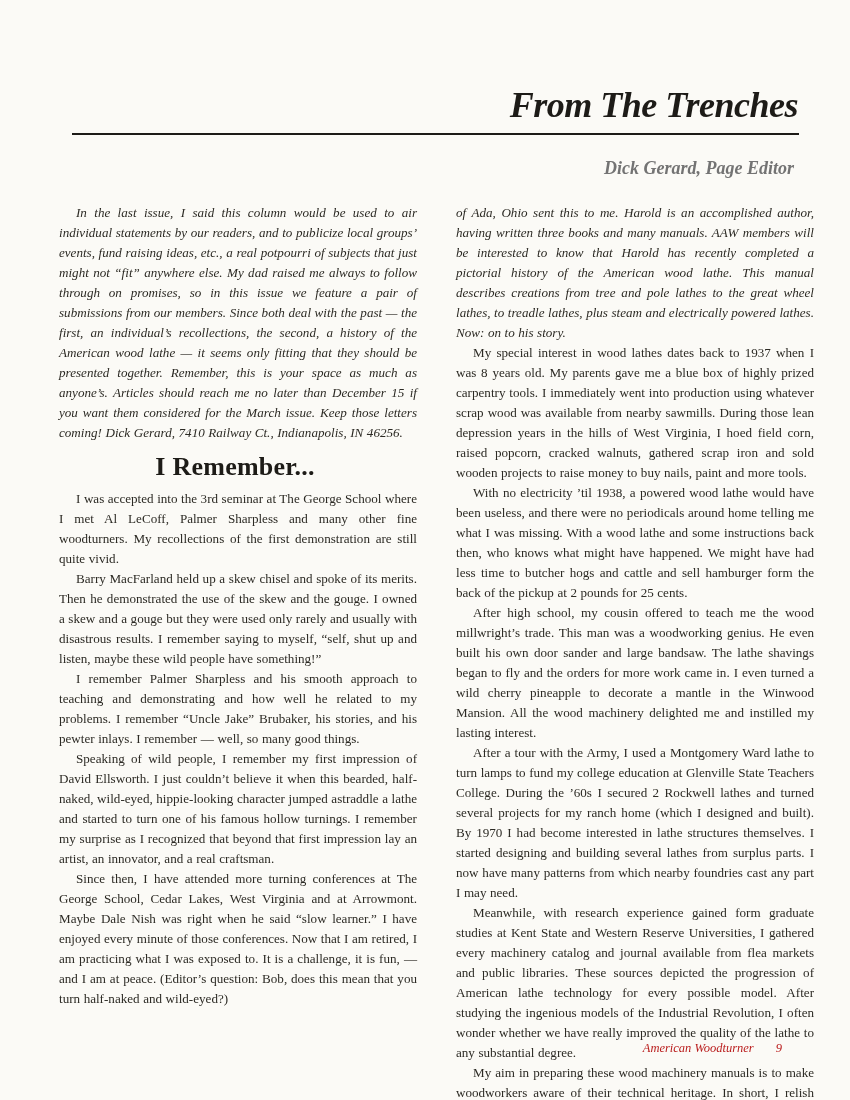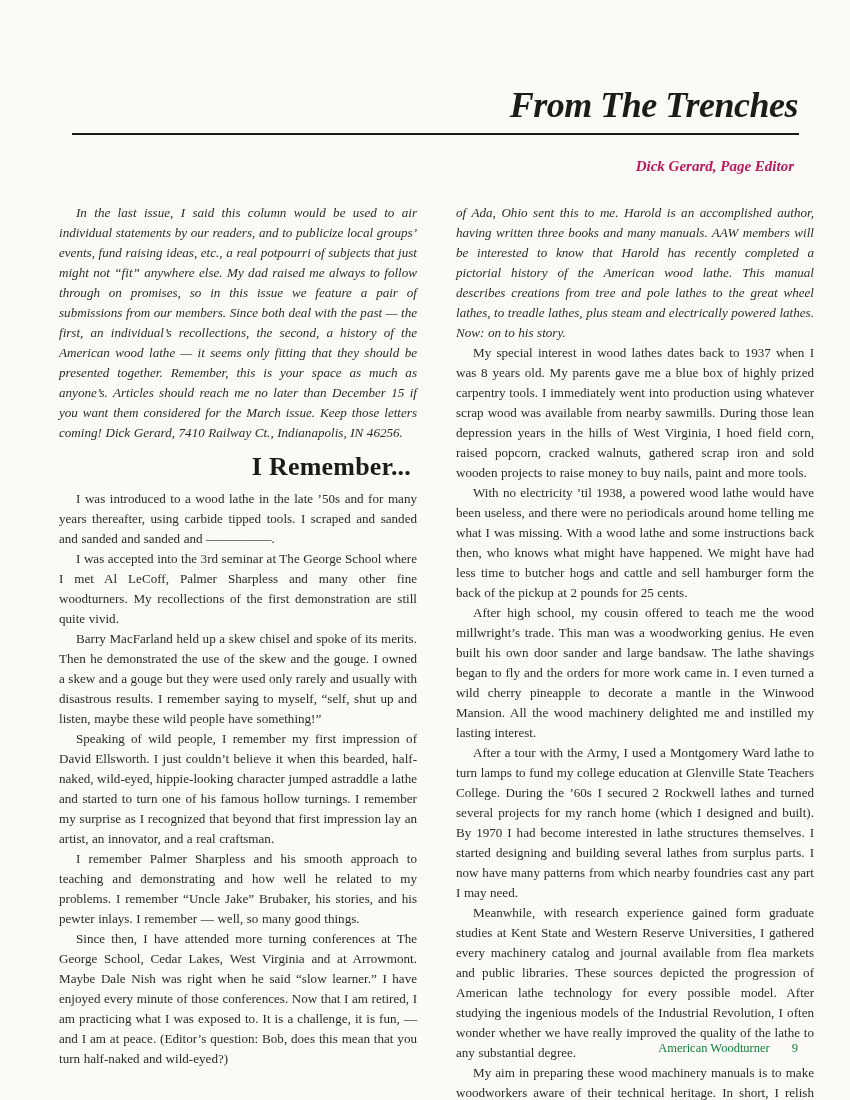--- a/index.html
+++ b/index.html
@@ -30,24 +30,24 @@
     top: 133px;
     left: 72px;
     width: 727px;
     height: 2.4px;
     background: #1d1b17;
   }
   .byline {
     position: absolute;
     top: 158px;
     right: 56px;
-    font-size: 15px;
+    font-size: 18px;
     font-weight: bold;
     font-style: italic;
-    color: #be185d;
+    color: #737373;
     white-space: nowrap;
   }
   
   .col {
     position: absolute;
     top: 203px;
     width: 358px;
     font-size: 13.1px;
     line-height: 20px;
     text-align: justify;
@@ -56,21 +56,21 @@
   .col-left  { left: 59px; }
   .col-right { left: 456px; }
   .col p { margin: 0; }
   .indent { text-indent: 17px; }
   .ital { font-style: italic; }
   .article-heading {
     margin: 14px 0 12px 0;
     padding-right: 6px;
     font-size: 26px;
     font-weight: bold;
-    text-align: right;
+    text-align: center;
     color: #1d1b17;
     letter-spacing: 0.2px;
   }
   
   .endmark-row {
     height: 15px;
     margin-top: -15px;
     text-align: right;
     padding-right: 2px;
   }
@@ -82,44 +82,44 @@
     border: 1.6px solid #2e2b26;
     border-radius: 50%;
     background:
       radial-gradient(circle at 62% 32%, rgba(251,250,246,0) 0 2.5px, rgba(46,43,38,0.55) 2.5px 3.5px, rgba(251,250,246,0) 3.5px),
       linear-gradient(45deg, #2e2b26 47%, #f4f2ec 47%);
   }
   
   .footer {
     position: absolute;
     top: 1041px;
-    right: 52px;
+    right: 68px;
     font-size: 12.5px;
-    color: #15803d;
+    color: #b91c1c;
     white-space: nowrap;
+    font-style: italic;
   }
   .footer .page-num { margin-left: 22px; }
 </style>
 </head>
 <body>
 
 <div class="page">
 
   <h1 class="masthead-title">From The Trenches</h1>
   <div class="header-rule"></div>
   <div class="byline">Dick Gerard, Page Editor</div>
 
   <section class="col col-left">
     <p class="ital indent">In the last issue, I said this column would be used to air individual statements by our readers, and to publicize local groups’ events, fund raising ideas, etc., a real potpourri of subjects that just might not “fit” anywhere else. My dad raised me always to follow through on promises, so in this issue we feature a pair of submissions from our members. Since both deal with the past — the first, an individual’s recollections, the second, a history of the American wood lathe — it seems only fitting that they should be presented together. Remember, this is your space as much as anyone’s. Articles should reach me no later than December 15 if you want them considered for the March issue. Keep those letters coming! Dick Gerard, 7410 Railway Ct., Indianapolis, IN 46256.</p>
     <h2 class="article-heading">I Remember...</h2>
-    <p class="indent">I was introduced to a wood lathe in the late ’50s and for many years thereafter, using carbide tipped tools. I scraped and sanded and sanded and sanded and —————.</p>
     <p class="indent">I was accepted into the 3rd seminar at The George School where I met Al LeCoff, Palmer Sharpless and many other fine woodturners. My recollections of the first demonstration are still quite vivid.</p>
     <p class="indent">Barry MacFarland held up a skew chisel and spoke of its merits. Then he demonstrated the use of the skew and the gouge. I owned a skew and a gouge but they were used only rarely and usually with disastrous results. I remember saying to myself, “self, shut up and listen, maybe these wild people have something!”</p>
+    <p class="indent">I remember Palmer Sharpless and his smooth approach to teaching and demonstrating and how well he related to my problems. I remember “Uncle Jake” Brubaker, his stories, and his pewter inlays. I remember — well, so many good things.</p>
     <p class="indent">Speaking of wild people, I remember my first impression of David Ellsworth. I just couldn’t believe it when this bearded, half-naked, wild-eyed, hippie-looking character jumped astraddle a lathe and started to turn one of his famous hollow turnings. I remember my surprise as I recognized that beyond that first impression lay an artist, an innovator, and a real craftsman.</p>
-    <p class="indent">I remember Palmer Sharpless and his smooth approach to teaching and demonstrating and how well he related to my problems. I remember “Uncle Jake” Brubaker, his stories, and his pewter inlays. I remember — well, so many good things.</p>
     <p class="indent">Since then, I have attended more turning conferences at The George School, Cedar Lakes, West Virginia and at Arrowmont. Maybe Dale Nish was right when he said “slow learner.” I have enjoyed every minute of those conferences. Now that I am retired, I am practicing what I was exposed to. It is a challenge, it is fun, — and I am at peace. (Editor’s question: Bob, does this mean that you turn half-naked and wild-eyed?)</p>
   </section>
 
   <section class="col col-right">
     <p class="ital">of Ada, Ohio sent this to me. Harold is an accomplished author, having written three books and many manuals. AAW members will be interested to know that Harold has recently completed a pictorial history of the American wood lathe. This manual describes creations from tree and pole lathes to the great wheel lathes, to treadle lathes, plus steam and electrically powered lathes. Now: on to his story.</p>
     <p class="indent">My special interest in wood lathes dates back to 1937 when I was 8 years old. My parents gave me a blue box of highly prized carpentry tools. I immediately went into production using whatever scrap wood was available from nearby sawmills. During those lean depression years in the hills of West Virginia, I hoed field corn, raised popcorn, cracked walnuts, gathered scrap iron and sold wooden projects to raise money to buy nails, paint and more tools.</p>
     <p class="indent">With no electricity ’til 1938, a powered wood lathe would have been useless, and there were no periodicals around home telling me what I was missing. With a wood lathe and some instructions back then, who knows what might have happened. We might have had less time to butcher hogs and cattle and sell hamburger form the back of the pickup at 2 pounds for 25 cents.</p>
     <p class="indent">After high school, my cousin offered to teach me the wood millwright’s trade. This man was a woodworking genius. He even built his own door sander and large bandsaw. The lathe shavings began to fly and the orders for more work came in. I even turned a wild cherry pineapple to decorate a mantle in the Winwood Mansion. All the wood machinery delighted me and instilled my lasting interest.</p>
     <p class="indent">After a tour with the Army, I used a Montgomery Ward lathe to turn lamps to fund my college education at Glenville State Teachers College. During the ’60s I secured 2 Rockwell lathes and turned several projects for my ranch home (which I designed and built). By 1970 I had become interested in lathe structures themselves. I started designing and building several lathes from surplus parts. I now have many patterns from which nearby foundries cast any part I may need.</p>
     <p class="indent">Meanwhile, with research experience gained form graduate studies at Kent State and Western Reserve Universities, I gathered every machinery catalog and journal available from flea markets and public libraries. These sources depicted the progression of American lathe technology for every possible model. After studying the ingenious models of the Industrial Revolution, I often wonder whether we have really improved the quality of the lathe to any substantial degree.</p>

